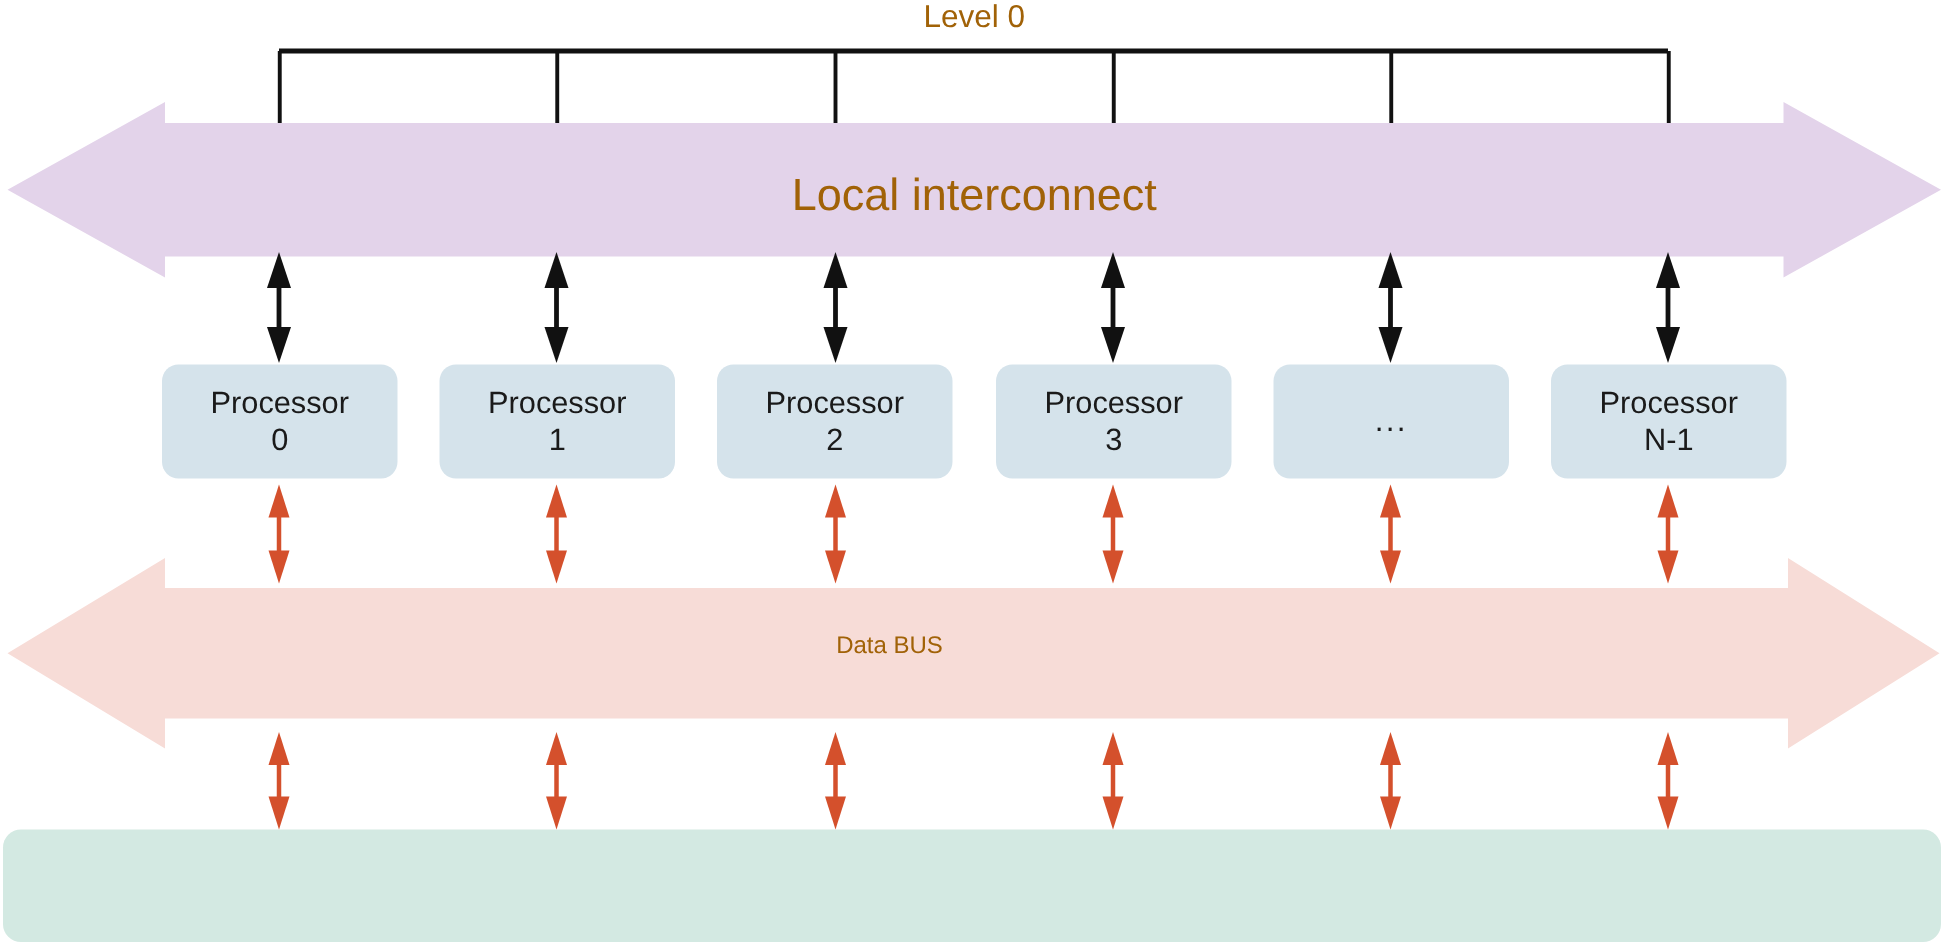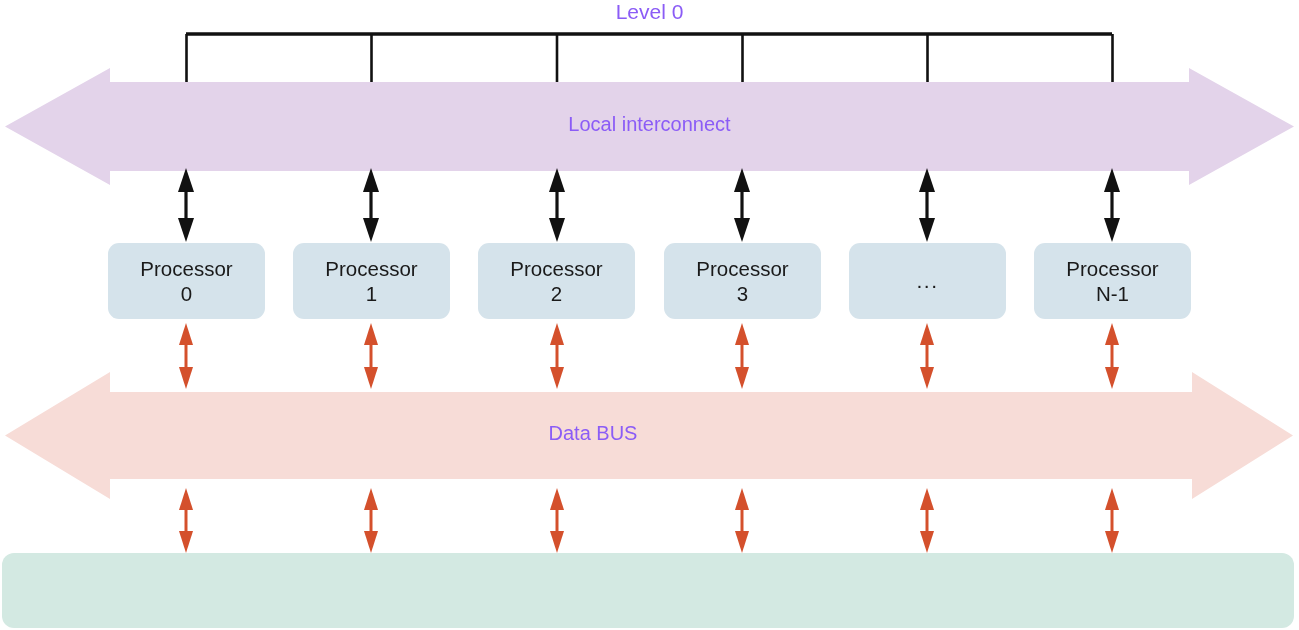--- a/index.html
+++ b/index.html
@@ -22,43 +22,43 @@
     left: 0;
     top: 0;
     width: 1299px;
     height: 630px;
     overflow: visible;
   }
 
   
   .lbl {
     position: absolute;
-    color: #8b5cf6;
+    color: #a16207;
     text-align: center;
     line-height: 1.18;
     white-space: pre-line;
     pointer-events: none;
   }
   #level-label {
     top: 0px;
     left: 0;
     width: 1299px;
     font-size: 21px;
   }
   #interconnect-label {
     top: 113px;
     left: 0;
     width: 1299px;
-    font-size: 20px;
+    font-size: 30px;
   }
   #databus-label {
     top: 422px;
     left: 0;
     width: 1186px;
-    font-size: 20px;
+    font-size: 16px;
   }
   #memory-label {
     top: 577px;
     left: 0;
     width: 1299px;
     font-size: 22px;
   }
 
   
   .proc-box {

